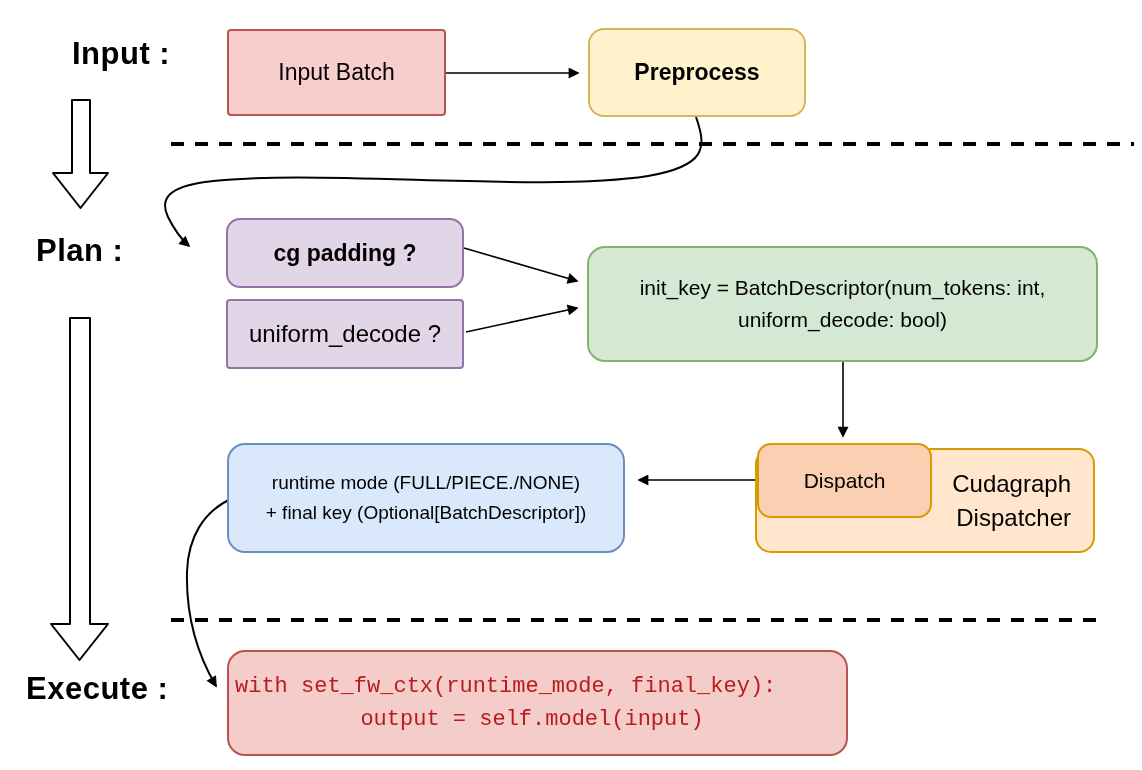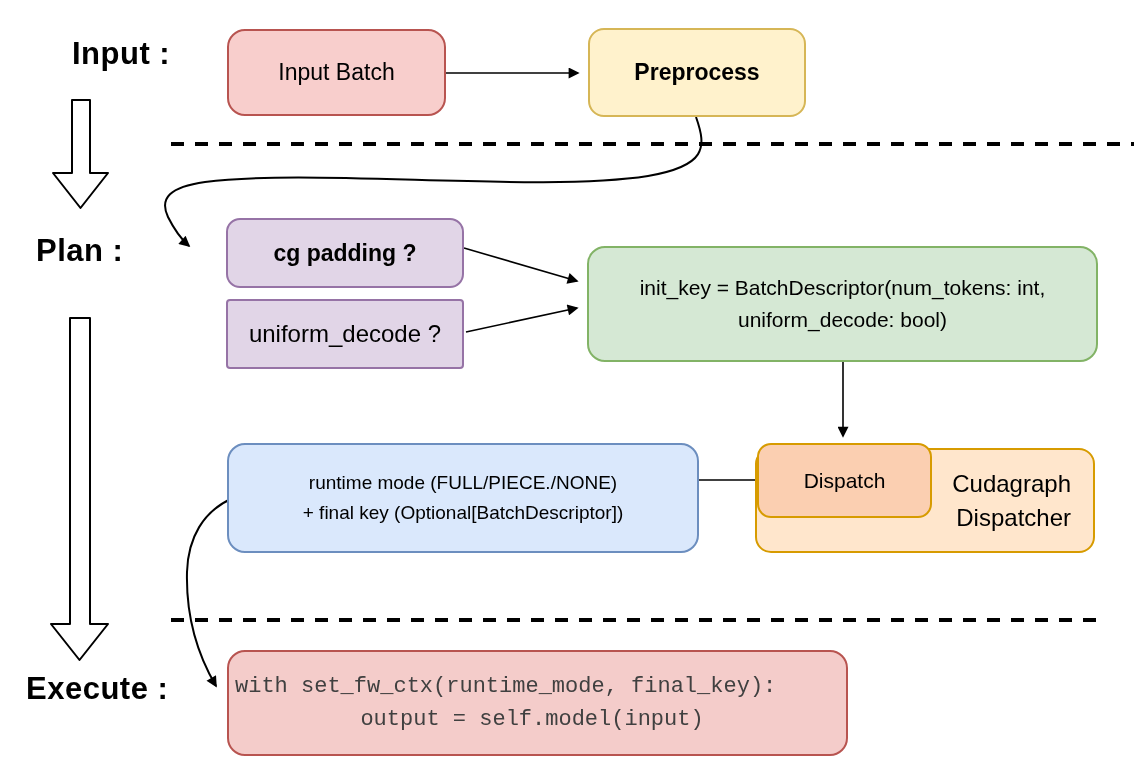--- a/index.html
+++ b/index.html
@@ -26,29 +26,29 @@
     z-index: 2;
     border-style: solid;
     border-width: 2px;
     display: flex;
     flex-direction: column;
     align-items: center;
     justify-content: center;
     text-align: center;
     white-space: nowrap;
   }
-  .node-input-batch   { left: 227px; top: 29px;  width: 219px; height: 87px;  border-radius: 18px; font-size: 23px; }
+  .node-input-batch   { left: 227px; top: 29px;  width: 219px; height: 87px;  border-radius: 4px; font-size: 23px; }
   .node-preprocess    { left: 588px; top: 28px;  width: 218px; height: 89px;  border-radius: 16px; font-size: 23px; }
   .node-cg-padding    { left: 226px; top: 218px; width: 238px; height: 70px;  border-radius: 14px; font-size: 23px; font-weight: bold; }
   .node-uniform-decode{ left: 226px; top: 299px; width: 238px; height: 70px;  border-radius: 4px; font-size: 24px; }
   .node-init-key      { left: 587px; top: 246px; width: 511px; height: 116px; border-radius: 18px; font-size: 21px; line-height: 32px; }
   .node-cudagraph     { left: 755px; top: 448px; width: 340px; height: 105px; border-radius: 16px; z-index: 2;
                         justify-content: center; align-items: flex-end; font-size: 24px; line-height: 34px; padding-right: 22px; }
   .node-dispatch      { left: 757px; top: 443px; width: 175px; height: 75px;  border-radius: 14px; font-size: 21px; z-index: 3; }
-  .node-runtime       { left: 227px; top: 443px; width: 472px; height: 110px; border-radius: 18px; font-size: 19px; line-height: 30px; }
+  .node-runtime       { left: 227px; top: 443px; width: 398px; height: 110px; border-radius: 18px; font-size: 19px; line-height: 30px; }
   .node-code          { left: 227px; top: 650px; width: 621px; height: 106px; border-radius: 18px;
                         align-items: flex-start; justify-content: center; }
   .node-code pre {
     font-family: "Liberation Mono", "DejaVu Sans Mono", monospace;
     font-size: 22px;
     line-height: 33px;
     white-space: pre;
     padding-left: 6px;
   }
   .label-input   { left: 28px; top: 36px; margin-left: 44px; }
@@ -115,18 +115,18 @@
   <div class="node node-cudagraph" style="background-color: rgb(255, 230, 204); border-color: rgb(215, 155, 0);">
     <span>Cudagraph</span>
     <span>Dispatcher</span>
   </div>
 
   <div class="node node-runtime" style="background-color: rgb(218, 232, 252); border-color: rgb(108, 142, 191);">
     <span>runtime mode (FULL/PIECE./NONE)</span>
     <span>+ final key (Optional[BatchDescriptor])</span>
   </div>
 
-  <div class="node node-code" style="background-color: rgb(244, 204, 202); border-color: rgb(184, 84, 80); color: #404040;">
+  <div class="node node-code" style="background-color: rgb(244, 204, 202); border-color: rgb(184, 84, 80); color: #b91c1c;">
     <pre><span>with set_fw_ctx(runtime_mode, final_key):</span>
 <span>    output = self.model(input)</span></pre>
   </div>
 
 </div>
 
 </body></html>

